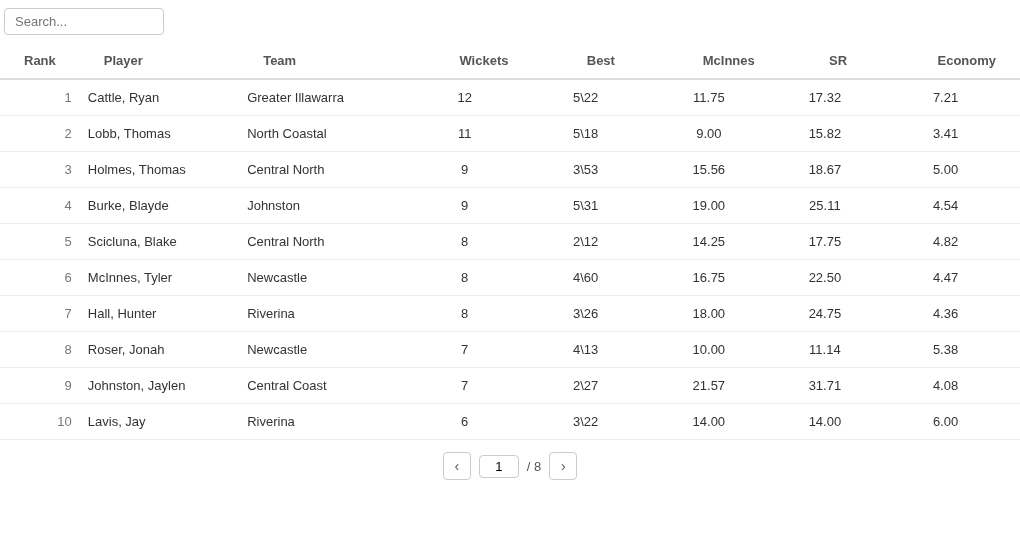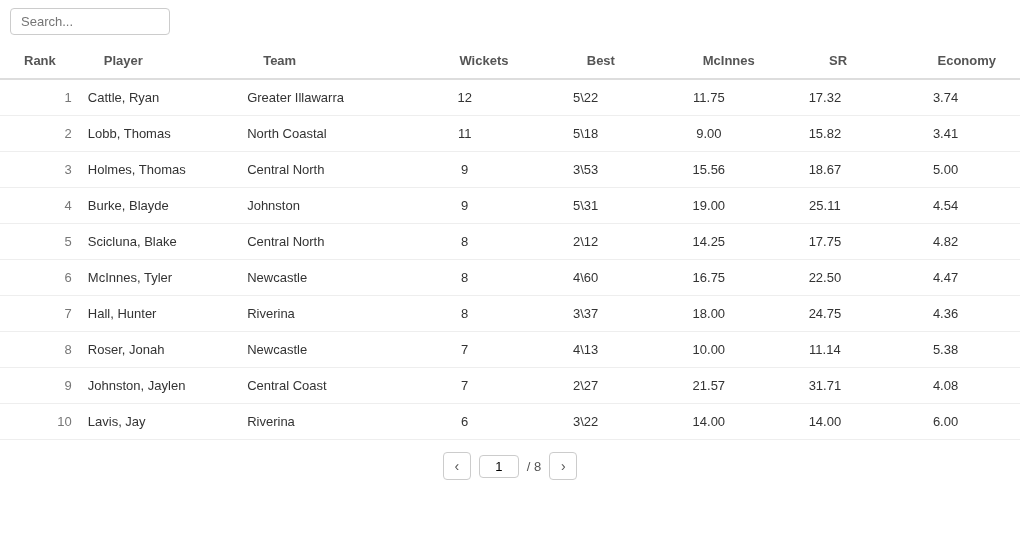--- a/index.html
+++ b/index.html
@@ -3,21 +3,21 @@
   <meta charset="utf-8">
   <style>
     * { box-sizing: border-box; margin: 0; padding: 0; }
     body {
       font-family: Arial, sans-serif;
       font-size: 14px;
       background: #fff;
       color: #333;
     }
     .search-container {
-      padding: 8px 10px;
+      padding: 8px 4px;
     }
     .search-input {
       width: 160px;
       padding: 5px 10px;
       border: 1px solid #ccc;
       border-radius: 4px;
       font-size: 13px;
       color: #999;
     }
     table {
@@ -107,21 +107,21 @@
   </thead>
   <tbody id="table-body">
   <tr>
         <td class="rank">1</td>
         <td>Cattle, Ryan</td>
         <td>Greater Illawarra</td>
         <td class="num">12</td>
         <td class="num">5\22</td>
         <td class="num">11.75</td>
         <td class="num">17.32</td>
-        <td class="num">3.74</td>
+        <td class="num">7.21</td>
       </tr>
       <tr>
         <td class="rank">2</td>
         <td>Lobb, Thomas</td>
         <td>North Coastal</td>
         <td class="num">11</td>
         <td class="num">5\18</td>
         <td class="num">9.00</td>
         <td class="num">15.82</td>
         <td class="num">3.41</td>
@@ -164,21 +164,21 @@
         <td class="num">4\60</td>
         <td class="num">16.75</td>
         <td class="num">22.50</td>
         <td class="num">4.47</td>
       </tr>
       <tr>
         <td class="rank">7</td>
         <td>Hall, Hunter</td>
         <td>Riverina</td>
         <td class="num">8</td>
-        <td class="num">3\37</td>
+        <td class="num">3\26</td>
         <td class="num">18.00</td>
         <td class="num">24.75</td>
         <td class="num">4.36</td>
       </tr>
       <tr>
         <td class="rank">8</td>
         <td>Roser, Jonah</td>
         <td>Newcastle</td>
         <td class="num">7</td>
         <td class="num">4\13</td>

